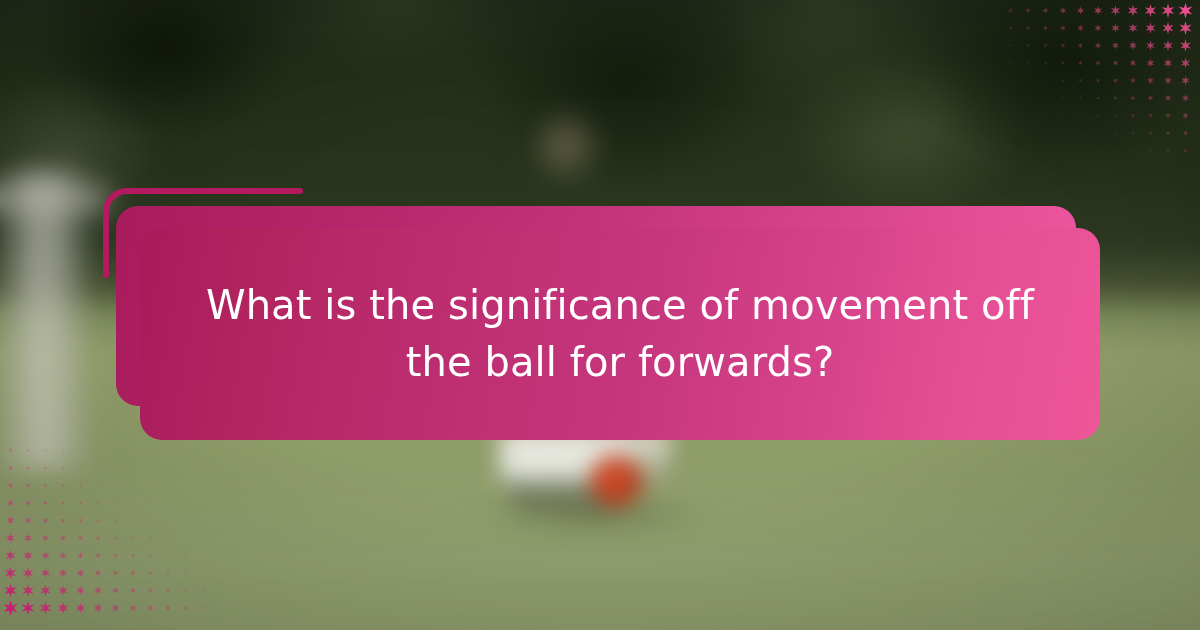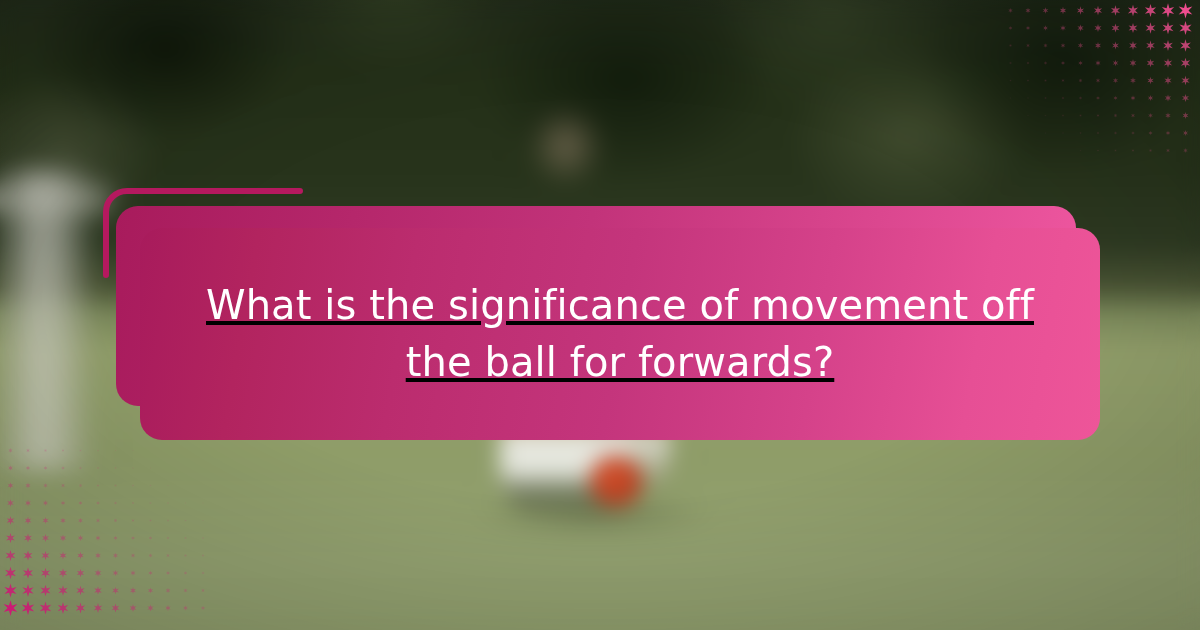--- a/index.html
+++ b/index.html
@@ -212,21 +212,20 @@
       #a81b5c 0%,
       #b2245f 12%,
       #bb2c6e 28%,
       #c4357c 50%,
       #d5428a 70%,
       #e64f95 86%,
       #ee5599 100%);
     display: flex;
     align-items: center;
     justify-content: center;
-    text-decoration: underline;
   }
 
   .headline {
     margin: 0;
     padding: 0 56px;
     width: 100%;
     box-sizing: border-box;
     text-align: center;
     color: #ffffff;
     font-size: 40px;

